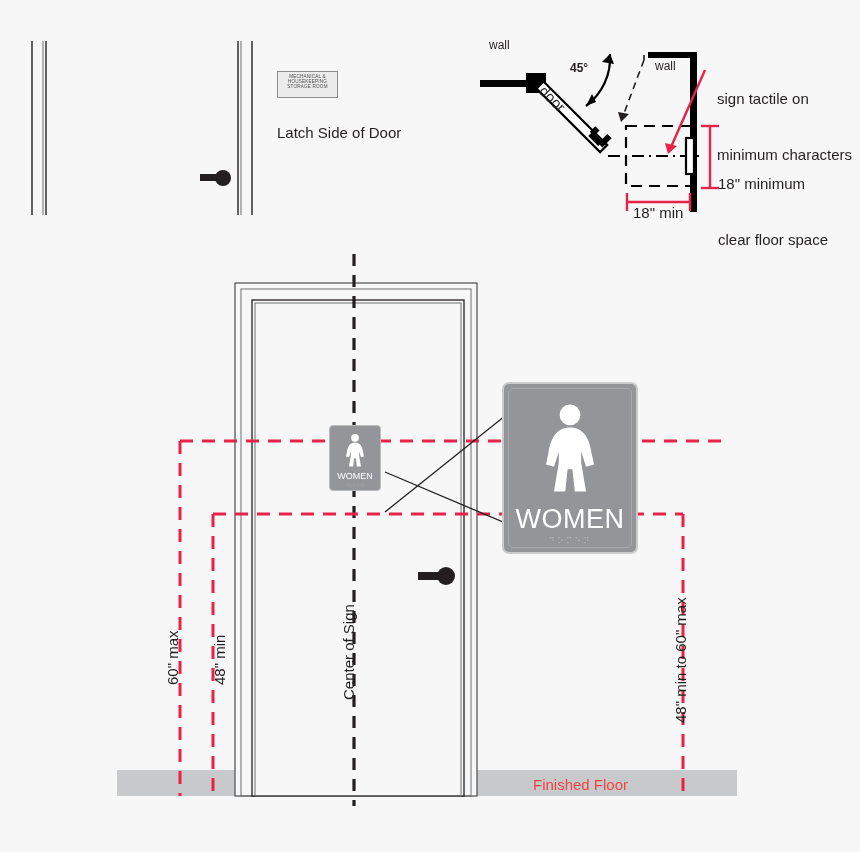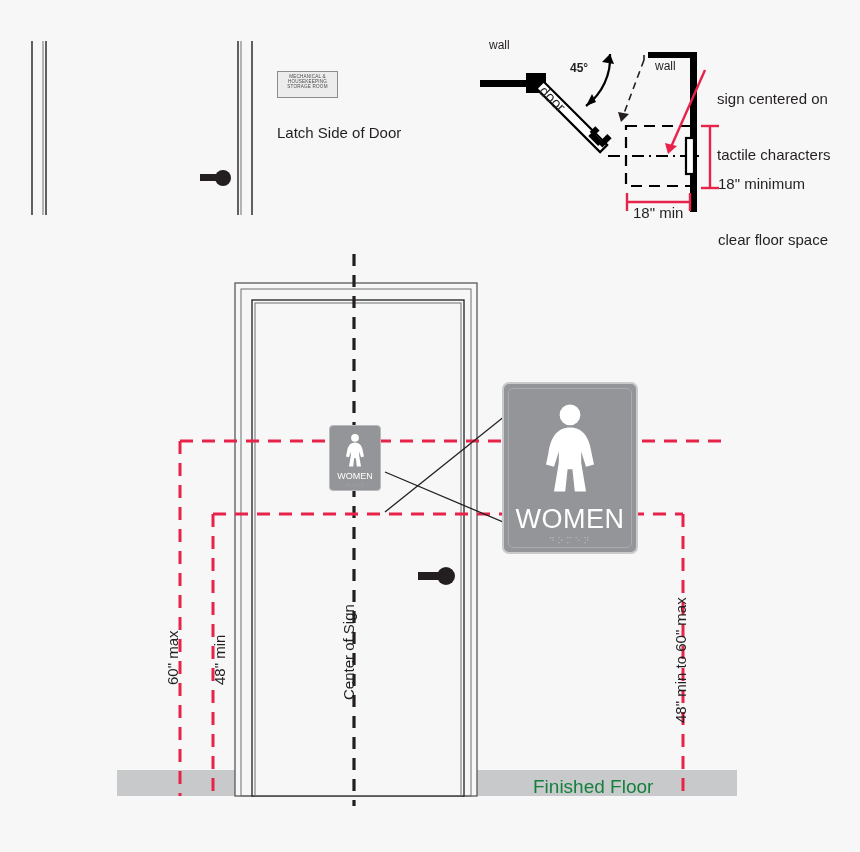--- a/index.html
+++ b/index.html
@@ -60,21 +60,21 @@
     text-align:center;color:#ffffff;font-size:9px;
   }
   .braille-sm{
     position:absolute;left:0;right:0;text-align:center;
     color:#b0b2b4;font-size:4px;letter-spacing:1px;
   }
 
   
   .floor{position:absolute;background:#c8c9cb;}
   .floor-label{
-    position:absolute;font-size:19px;color:#15803d;
+    position:absolute;font-size:15px;color:#ef4444;
   }
 
   
   .vlabel{
     position:absolute;
     transform-origin:left top;
     transform:rotate(-90deg);
     font-size:15px;color:#231f20;white-space:nowrap;
   }
 
@@ -158,22 +158,22 @@
 
   <div class="plan-label" style="left:489px;top:38px;">wall</div>
 
   <div class="plan-label" style="left:655px;top:59px;">wall</div>
 
   <div class="plan-label" style="left:570px;top:61px;font-weight:bold;">45°</div>
 
   <div class="plan-label" style="left:548px;top:82px;transform-origin:left top;transform:rotate(45deg);font-size:15px;">door</div>
 
   <div class="note" style="left:717px;top:52px;">
-    <div>sign centered on</div>
-    <div>tactile characters</div>
+    <div>sign tactile on</div>
+    <div>minimum characters</div>
   </div>
 
   <div class="note" style="left:718px;top:137px;">
     <div>18" minimum</div>
     <div>clear floor space</div>
   </div>
 
   <div class="plan-label" style="left:633px;top:204px;font-size:15px;">18" min</div>
 
   <div class="floor" style="left:117px;top:770px;width:620px;height:26px;"></div>

